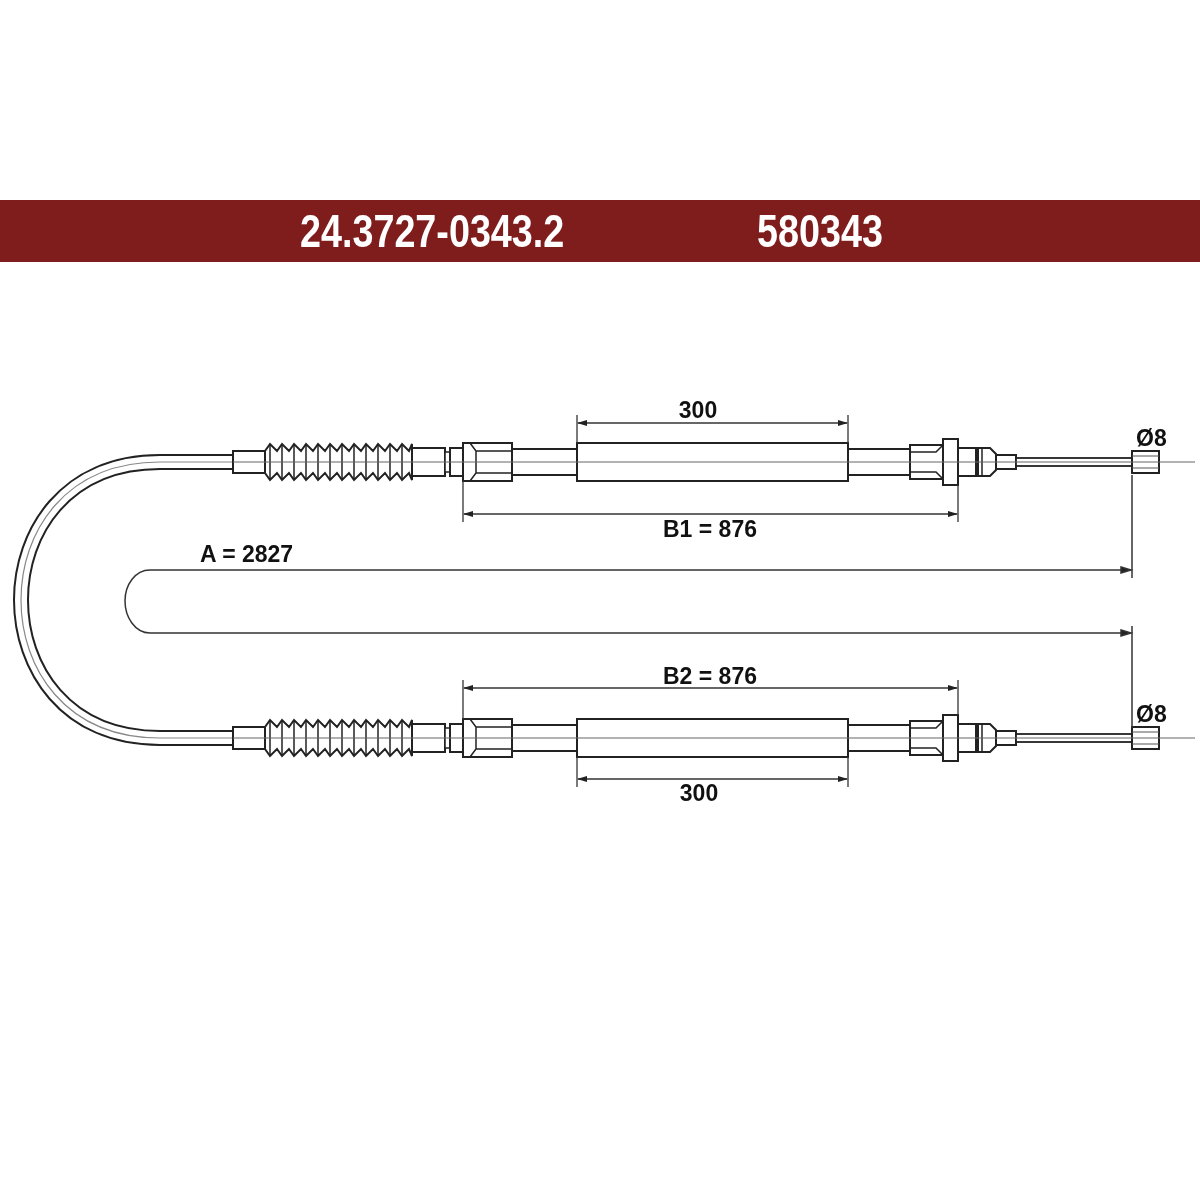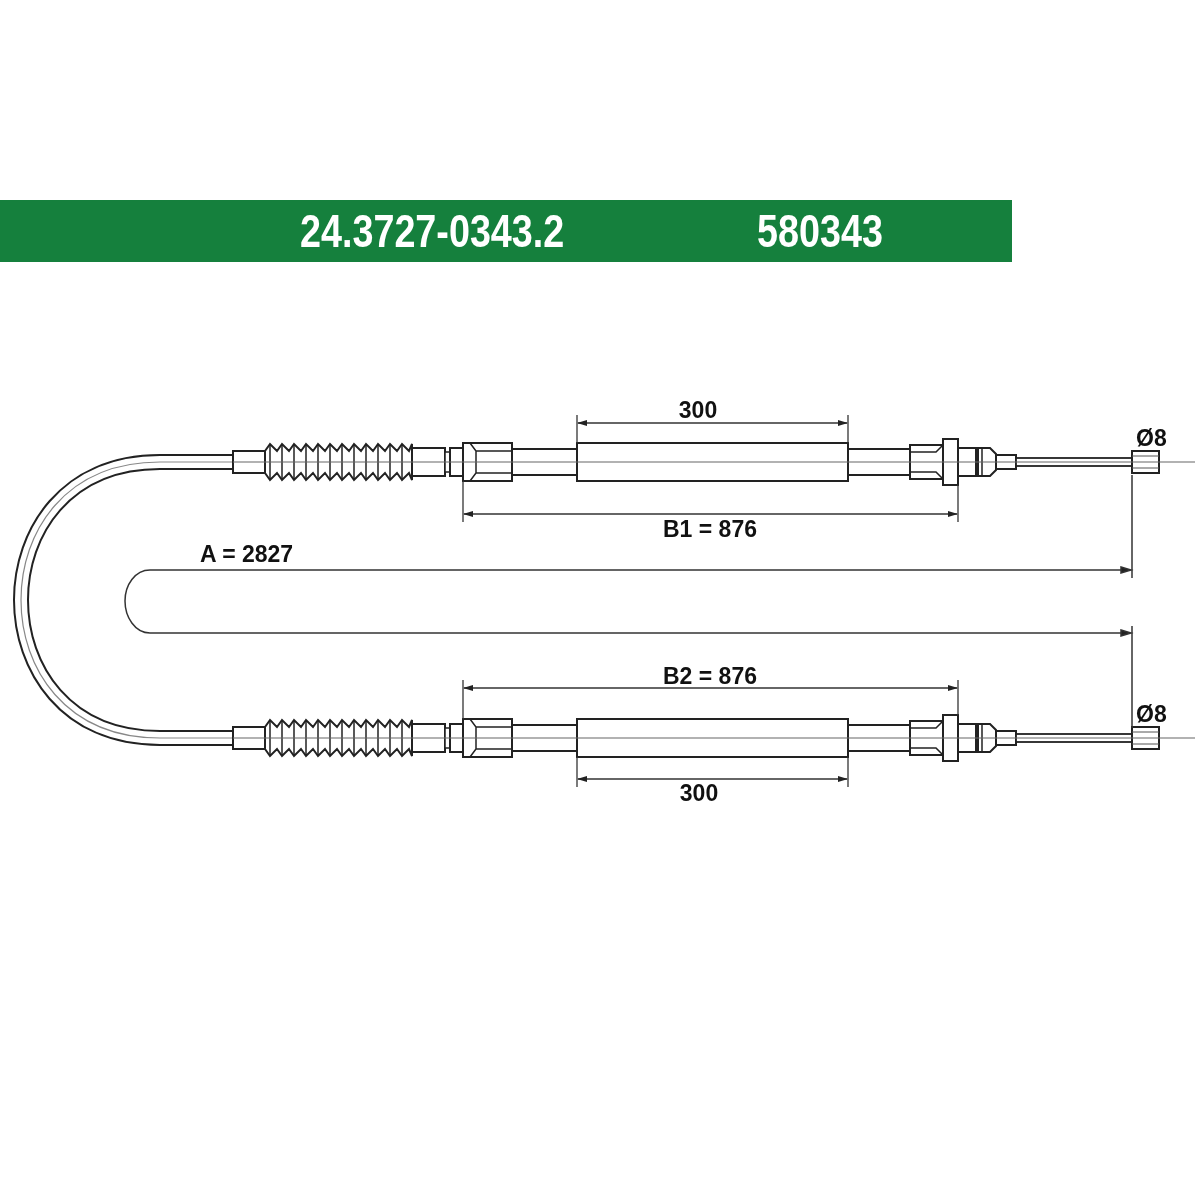--- a/index.html
+++ b/index.html
@@ -1,17 +1,17 @@
 <!DOCTYPE html>
 <html><head>
 <meta charset="utf-8">
 <style>
   html, body { margin:0; padding:0; background:#ffffff; }
   body { width:1200px; height:1200px; position:relative; overflow:hidden; font-family:"Liberation Sans", sans-serif; }
-  .banner { position:absolute; left:0; top:200px; width:1012px; height:62px; background:#15803d; }
+  .banner { position:absolute; left:0; top:200px; width:1200px; height:62px; background:#7f1d1d; }
   .banner-text { position:absolute; top:0; height:62px; line-height:62px; color:#ffffff; font-weight:bold; font-size:46px; transform:scaleX(0.82); transform-origin:left center; letter-spacing:0px; }
   #drawing { position:absolute; left:0; top:0; }
   .lbl { font-family:"Liberation Sans", sans-serif; font-weight:bold; font-size:23px; fill:#111; }
 </style>
 </head>
 <body>
 
 <div class="banner">
   <span class="banner-text" style="left:300px;">24.3727-0343.2</span>
   <span class="banner-text" style="left:757px;">580343</span>

